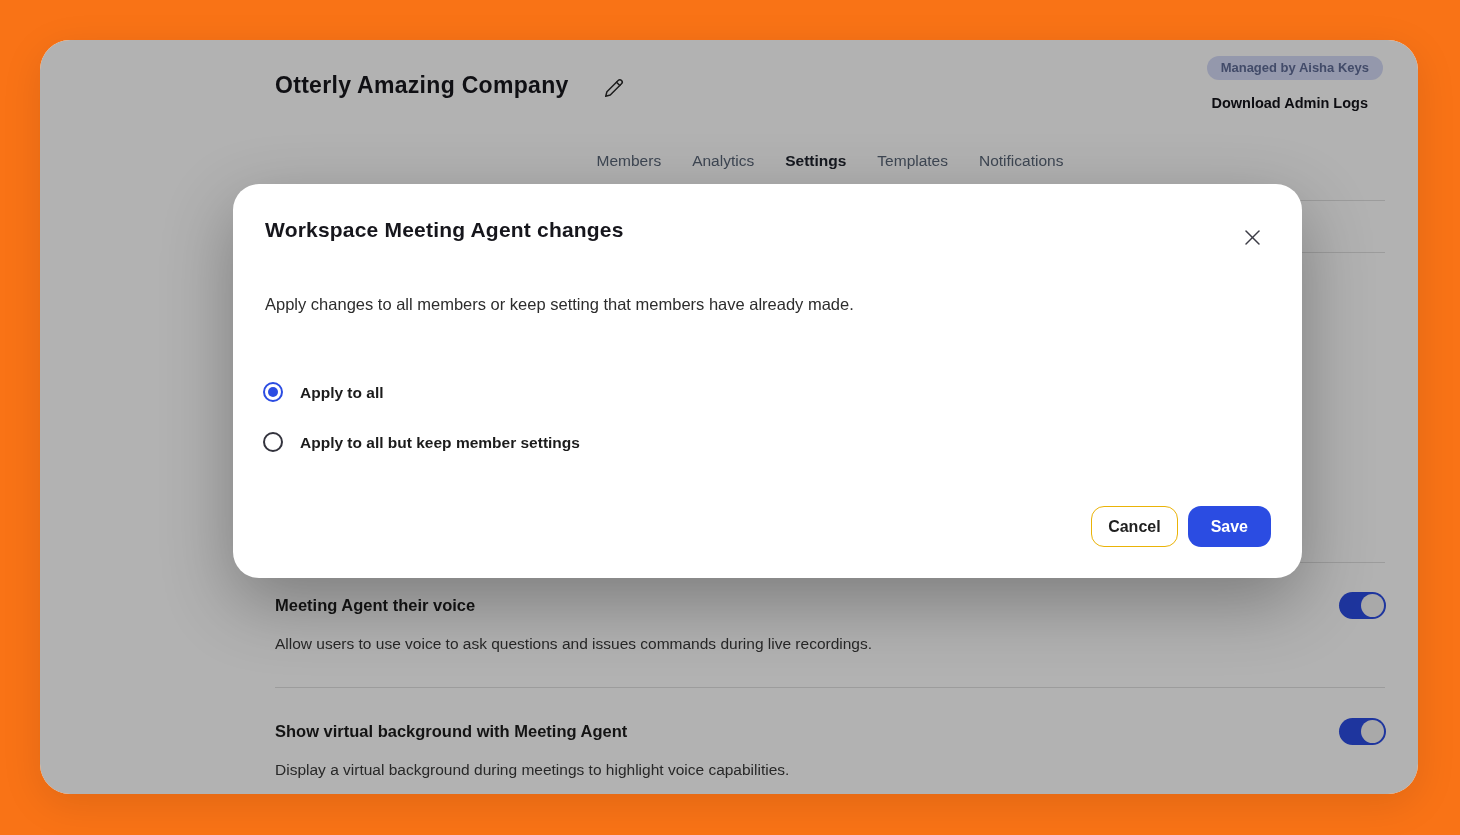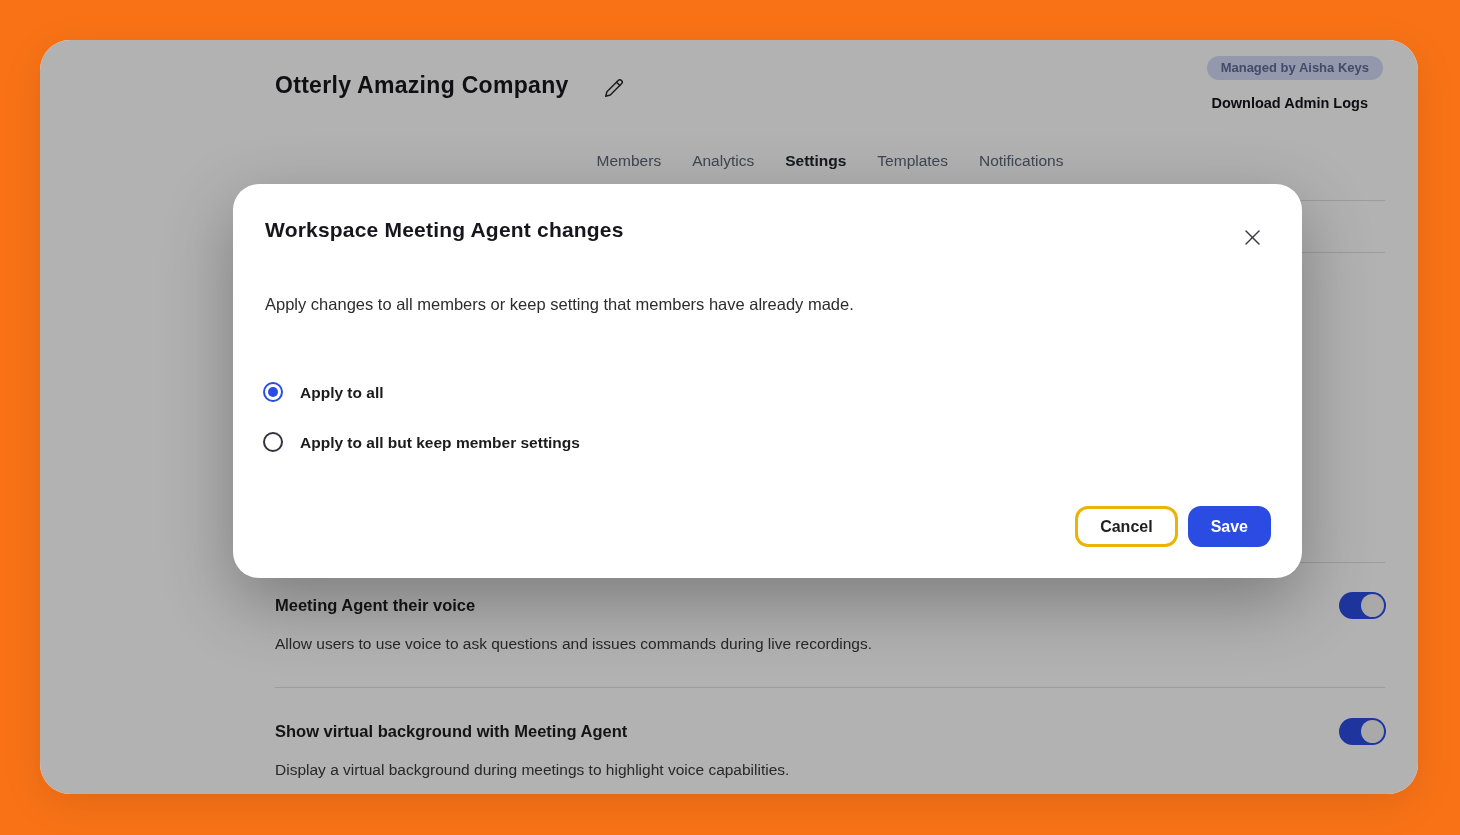--- a/index.html
+++ b/index.html
@@ -61,21 +61,21 @@
   .radio.sel::after {
     content: ""; position: absolute; left: 50%; top: 50%; transform: translate(-50%,-50%);
     width: 10px; height: 10px; border-radius: 50%; background: #2b4ce2;
   }
   .opt-label { font-size: 15.5px; font-weight: 700; color: #1c1c1c; }
   .modal-actions { position: absolute; right: 31px; top: 322px; display: flex; gap: 10px; }
   .btn {
     height: 41px; border-radius: 13px; font-family: "Liberation Sans", sans-serif;
     font-size: 16px; font-weight: 700; cursor: pointer;
   }
-  .btn-cancel { background: #ffffff; border: 3px solid #eab308; color: #1f1f1f; padding: 0 22px; }
+  .btn-cancel { background: #ffffff; border: 1px solid #eab308; color: #1f1f1f; padding: 0 16px; }
   .btn-save   { background: #2b4ce2; border: none; color: #ffffff; padding: 0 23px; }
 </style>
 </head>
 <body>
 
 <div class="canvas">
 
   <div class="window">
 
     <div class="win-title">Otterly Amazing Company</div>

